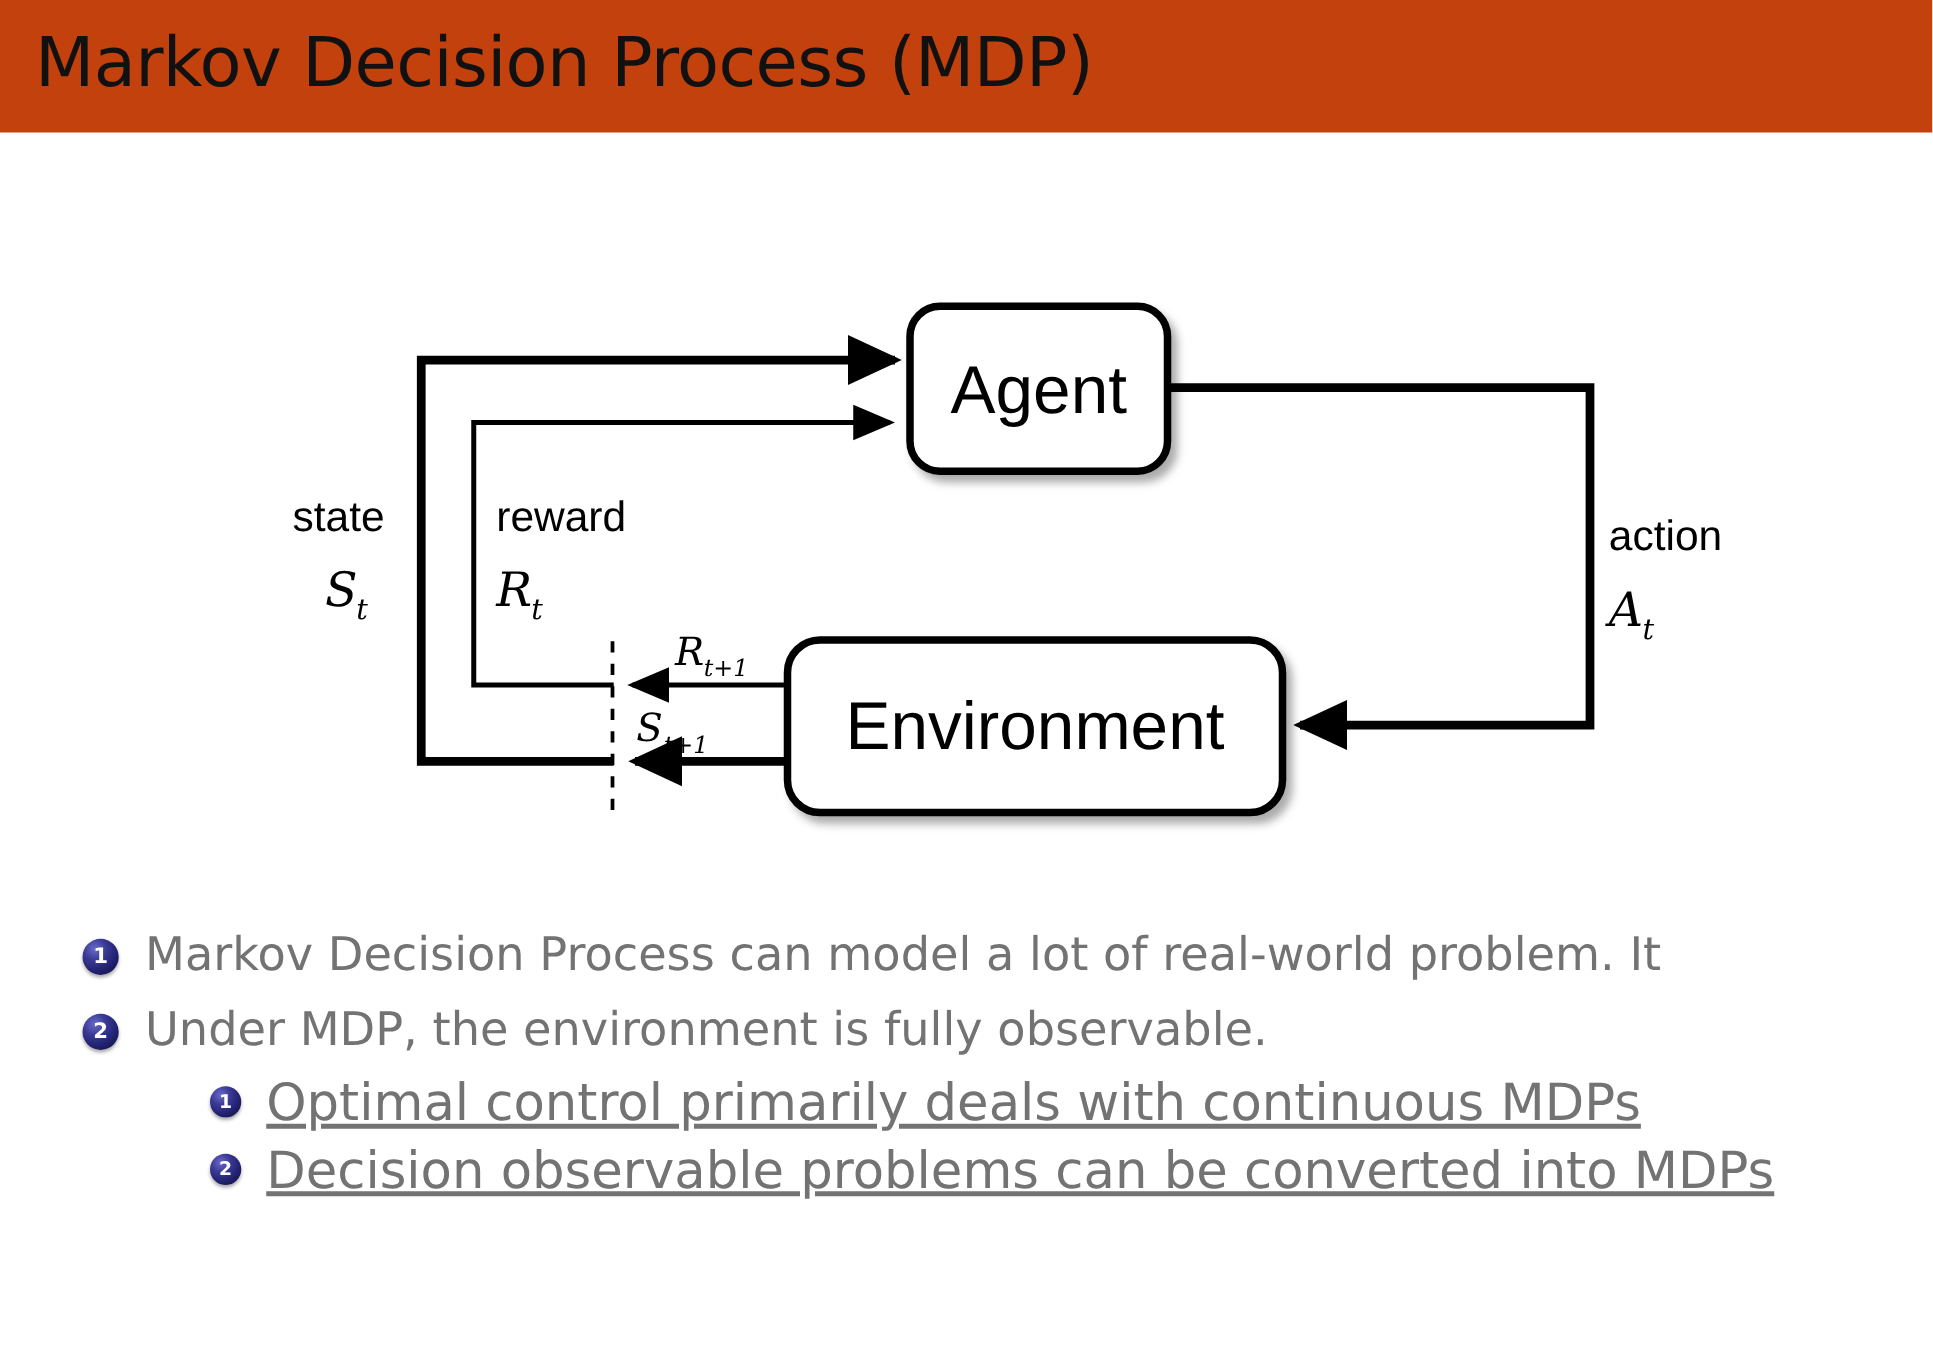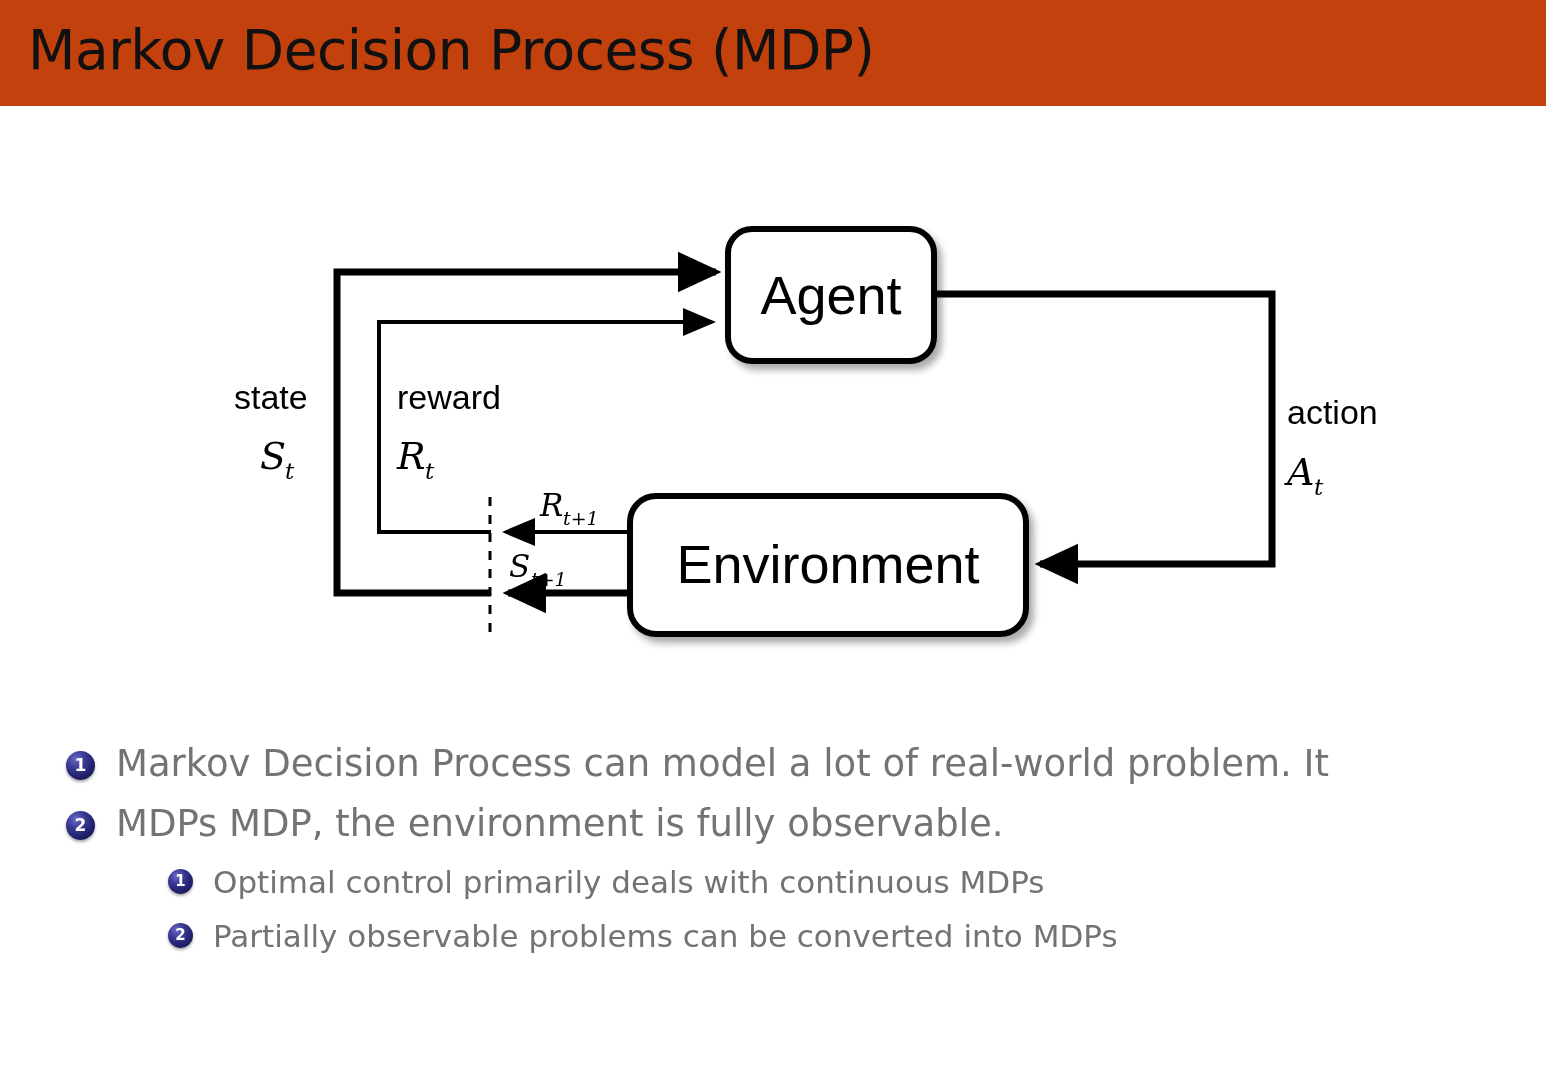--- a/index.html
+++ b/index.html
@@ -35,21 +35,21 @@
     font-weight: 400;
     letter-spacing: -0.5px;
     color: #111111;
     white-space: nowrap;
   }
 
   
   .diagram {
     position: absolute;
     left: 0;
-    top: 104px;
+    top: 120px;
     width: 1546px;
     height: 580px;
   }
   .diagram svg { display: block; }
 
   .node-box-label {
     font-family: "Liberation Sans", "DejaVu Sans", sans-serif;
     font-size: 54px;
     fill: #000000;
   }
@@ -130,23 +130,24 @@
   .bullet-text {
     font-family: "DejaVu Sans", sans-serif;
     color: #737373;
   }
   .level1 .bullet-text {
     font-size: 37px;
     line-height: 58px;
     max-width: 1390px;
   }
   .level2 .bullet-text {
-    font-size: 31px;
+    font-size: 41px;
     line-height: 54px;
     max-width: 1310px;
+    text-decoration: underline;
   }
   .just-line {
     display: block;
     white-space: nowrap;
   }
 </style>
 </head>
 <body>
 
 <div class="slide-header">
@@ -234,31 +235,31 @@
   <div class="bullet-row level1">
     <div class="bullet-marker">1</div>
     <div class="bullet-text">
       <span class="just-line">Markov Decision Process can model a lot of real-world problem.  It</span>
     </div>
   </div>
 
   <div class="bullet-row level1">
     <div class="bullet-marker">2</div>
     <div class="bullet-text">
-      <span class="just-line">MDPs MDP, the environment is fully observable.</span>
+      <span class="just-line">Under MDP, the environment is fully observable.</span>
     </div>
   </div>
 
   <div class="bullet-row level2">
     <div class="bullet-marker">1</div>
     <div class="bullet-text">
       <span class="just-line">Optimal control primarily deals with continuous MDPs</span>
     </div>
   </div>
 
   <div class="bullet-row level2">
     <div class="bullet-marker">2</div>
     <div class="bullet-text">
-      <span class="just-line">Partially observable problems can be converted into MDPs</span>
+      <span class="just-line">Decision observable problems can be converted into MDPs</span>
     </div>
   </div>
 
 </div>
 
 </body></html>

